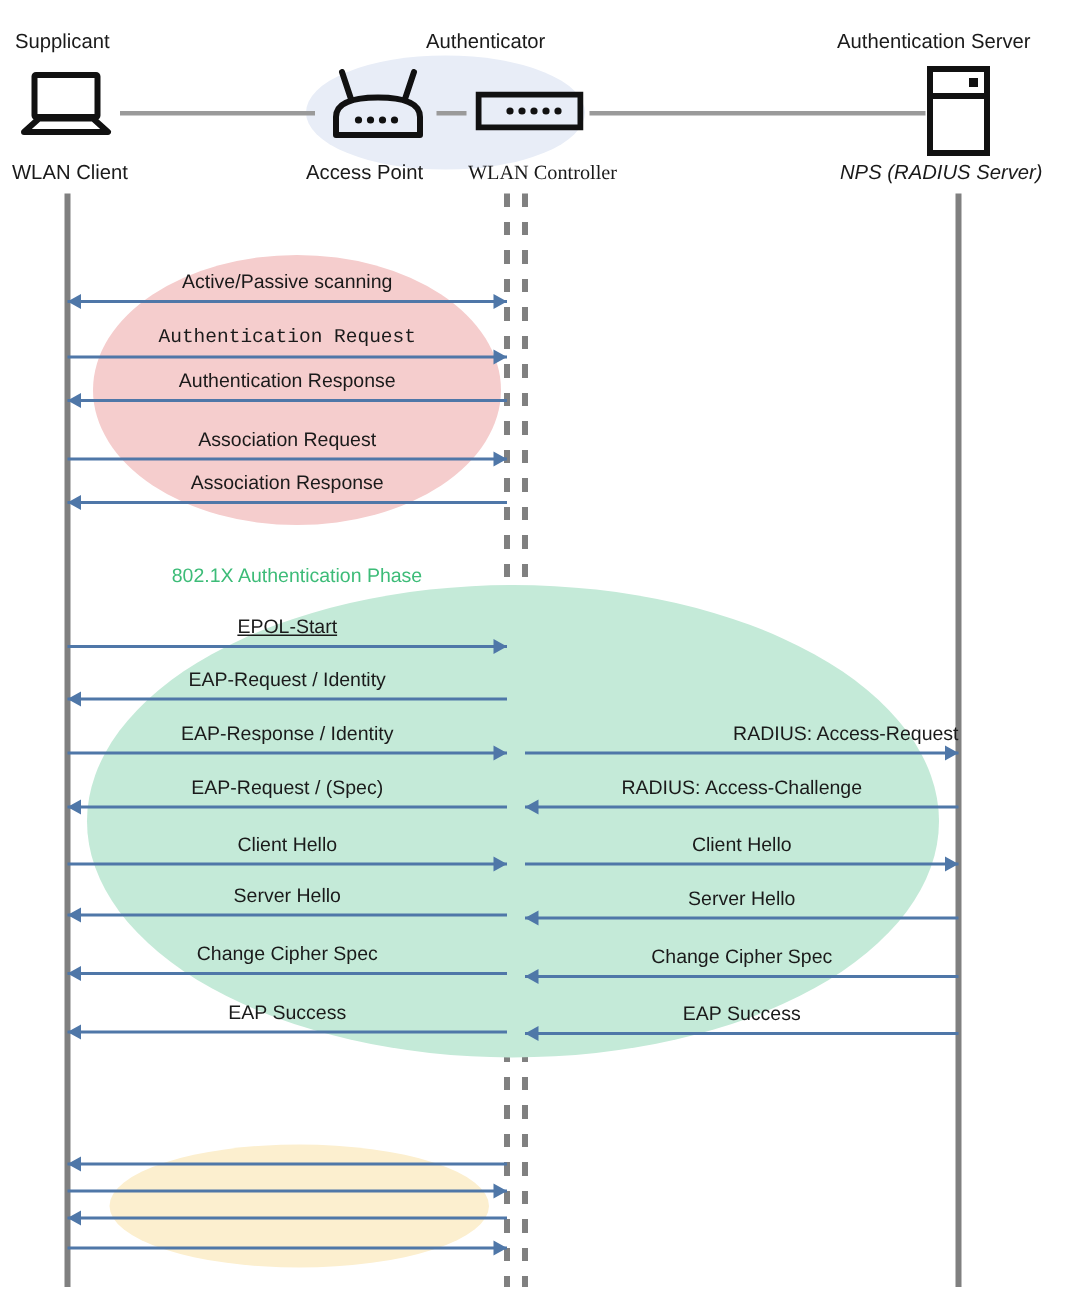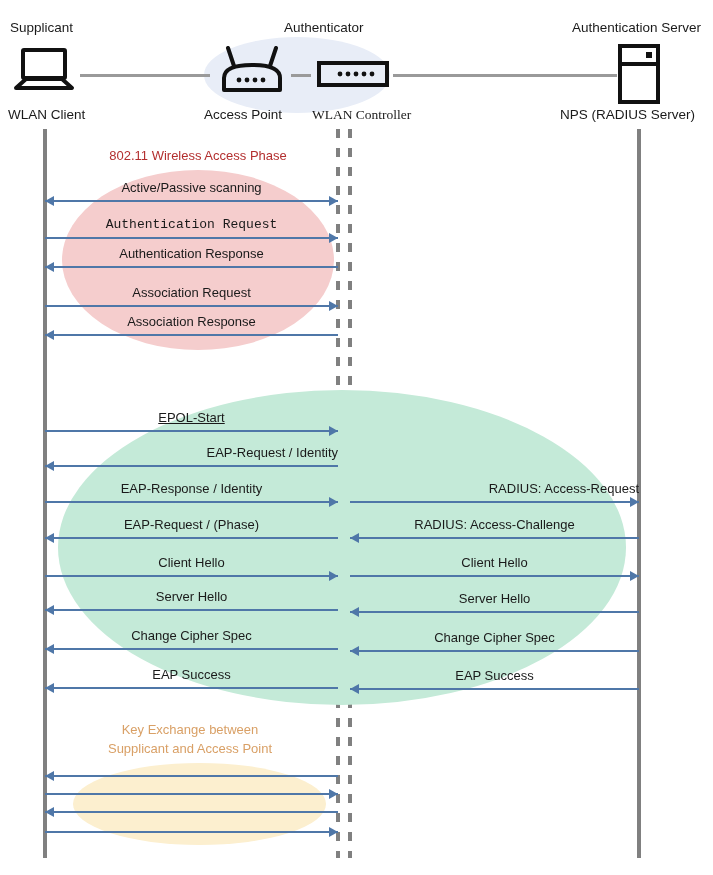--- a/index.html
+++ b/index.html
@@ -103,21 +103,21 @@
 <div id="canvas">
 
   <div class="auth-blob"></div>
 
   <div class="hline" style="left:80px;  top:74px; width:130px;"></div>
   <div class="hline" style="left:291px; top:74px; width:20px;"></div>
   <div class="hline" style="left:393px; top:74px; width:224px;"></div>
 
   <div class="actor-title" style="left:10px;  top:20px;">Supplicant</div>
   <div class="actor-title" style="left:258px; top:20px;margin-left:26px;">Authenticator</div>
-  <div class="actor-title" style="left:558px; top:20px;margin-left:14px;">Authentication Server</div>
+  <div class="actor-title" style="left:558px; top:20px;">Authentication Server</div>
 
   <div class="icon" style="left:12px; top:48px;">
     <svg width="64" height="45" viewBox="0 0 64 45">
       <rect x="11" y="2" width="42" height="28" rx="1" fill="none" stroke="#111" stroke-width="4"></rect>
       <path d="M4 40 L14 31 L50 31 L60 40 Z" fill="none" stroke="#111" stroke-width="4" stroke-linejoin="round"></path>
     </svg>
   </div>
 
   <div class="icon" style="left:216px; top:46px;">
     <svg width="72" height="50" viewBox="0 0 72 50">
@@ -146,30 +146,29 @@
     <svg width="42" height="60" viewBox="0 0 42 60">
       <rect x="2" y="2" width="38" height="56" fill="none" stroke="#111" stroke-width="4"></rect>
       <line x1="2" y1="20" x2="40" y2="20" stroke="#111" stroke-width="4"></line>
       <rect x="28" y="8" width="6" height="6" fill="#111"></rect>
     </svg>
   </div>
 
   <div class="actor-sub" style="left:8px;   top:107px;">WLAN Client</div>
   <div class="actor-sub" style="left:204px; top:107px;">Access Point</div>
   <div class="actor-sub" style="left:312px; top:107px;font-family:Liberation Serif, serif;">WLAN Controller</div>
-  <div class="actor-sub" style="left:560px; top:107px;">NPS (RADIUS Server)</div>
+  <div class="actor-sub" style="left:560px; top:107px;font-style:italic;">NPS (RADIUS Server)</div>
 
   <div class="lifeline" style="left:43px;  top:129px; height:729px;"></div>
   <div class="lifeline-dashed" style="left:336px; top:129px; height:729px;"></div>
   <div class="lifeline-dashed" style="left:348px; top:129px; height:729px;"></div>
   <div class="lifeline" style="left:637px; top:129px; height:729px;"></div>
 
   <div class="ellipse ell-pink" style="left:62px; top:170px; width:272px; height:180px;"></div>
 
-  <div class="phase-title" style="left:86px; top:147px; width:224px; color:#b32f2f;">802.11 Wireless Access Phase</div>
 
   <div class="msg" style="left:45px; top:200px; width:293px;">
     <div class="msg-line" style="left:0; width:293px;"></div>
     <div class="arrowhead left" style="left:0px;"></div>
     <div class="arrowhead right" style="left:284px;"></div>
     <div class="msg-label" style="left:0; width:293px;">Active/Passive scanning</div>
   </div>
 
   <div class="msg" style="left:45px; top:237px; width:293px;">
     <div class="msg-line" style="left:0; width:293px;"></div>
@@ -190,40 +189,41 @@
   </div>
 
   <div class="msg" style="left:45px; top:334px; width:293px;">
     <div class="msg-line" style="left:0; width:293px;"></div>
     <div class="arrowhead left" style="left:0px;"></div>
     <div class="msg-label" style="left:0; width:293px;">Association Response</div>
   </div>
 
   <div class="ellipse ell-green" style="left:58px; top:390px; width:568px; height:315px;"></div>
 
+  <div class="phase-title" style="left:98px; top:375px; width:200px; color:#3dbc78;">802.1X Authentication Phase</div>
 
   <div class="msg" style="left:45px; top:430px; width:293px;">
     <div class="msg-line" style="left:0; width:293px;"></div>
     <div class="arrowhead right" style="left:284px;"></div>
     <div class="msg-label" style="left:0; width:293px;text-decoration:underline;">EPOL-Start</div>
   </div>
   <div class="msg" style="left:45px; top:465px; width:293px;">
     <div class="msg-line" style="left:0; width:293px;"></div>
     <div class="arrowhead left" style="left:0px;"></div>
-    <div class="msg-label" style="left:0; width:293px;text-align:right;">EAP-Request / Identity</div>
+    <div class="msg-label" style="left:0; width:293px;">EAP-Request / Identity</div>
   </div>
   <div class="msg" style="left:45px; top:501px; width:293px;">
     <div class="msg-line" style="left:0; width:293px;"></div>
     <div class="arrowhead right" style="left:284px;"></div>
     <div class="msg-label" style="left:0; width:293px;">EAP-Response / Identity</div>
   </div>
   <div class="msg" style="left:45px; top:537px; width:293px;">
     <div class="msg-line" style="left:0; width:293px;"></div>
     <div class="arrowhead left" style="left:0px;"></div>
-    <div class="msg-label" style="left:0; width:293px;">EAP-Request / (Phase)</div>
+    <div class="msg-label" style="left:0; width:293px;">EAP-Request / (Spec)</div>
   </div>
   <div class="msg" style="left:45px; top:575px; width:293px;">
     <div class="msg-line" style="left:0; width:293px;"></div>
     <div class="arrowhead right" style="left:284px;"></div>
     <div class="msg-label" style="left:0; width:293px;">Client Hello</div>
   </div>
   <div class="msg" style="left:45px; top:609px; width:293px;">
     <div class="msg-line" style="left:0; width:293px;"></div>
     <div class="arrowhead left" style="left:0px;"></div>
     <div class="msg-label" style="left:0; width:293px;">Server Hello</div>
@@ -265,22 +265,20 @@
     <div class="msg-label" style="left:0; width:289px;">Change Cipher Spec</div>
   </div>
   <div class="msg" style="left:350px; top:688px; width:289px;">
     <div class="msg-line" style="left:0; width:289px;"></div>
     <div class="arrowhead left" style="left:0px;"></div>
     <div class="msg-label" style="left:0; width:289px;">EAP Success</div>
   </div>
 
   <div class="ellipse ell-orange" style="left:73px; top:763px; width:253px; height:82px;"></div>
 
-  <div class="phase-title" style="left:85px; top:721px; width:210px; color:#d9a066;">Key Exchange between
-Supplicant and Access Point</div>
 
   <div class="msg" style="left:45px; top:775px; width:293px;">
     <div class="msg-line" style="left:0; width:293px;"></div>
     <div class="arrowhead left" style="left:0px;"></div>
   </div>
   <div class="msg" style="left:45px; top:793px; width:293px;">
     <div class="msg-line" style="left:0; width:293px;"></div>
     <div class="arrowhead right" style="left:284px;"></div>
   </div>
   <div class="msg" style="left:45px; top:811px; width:293px;">

